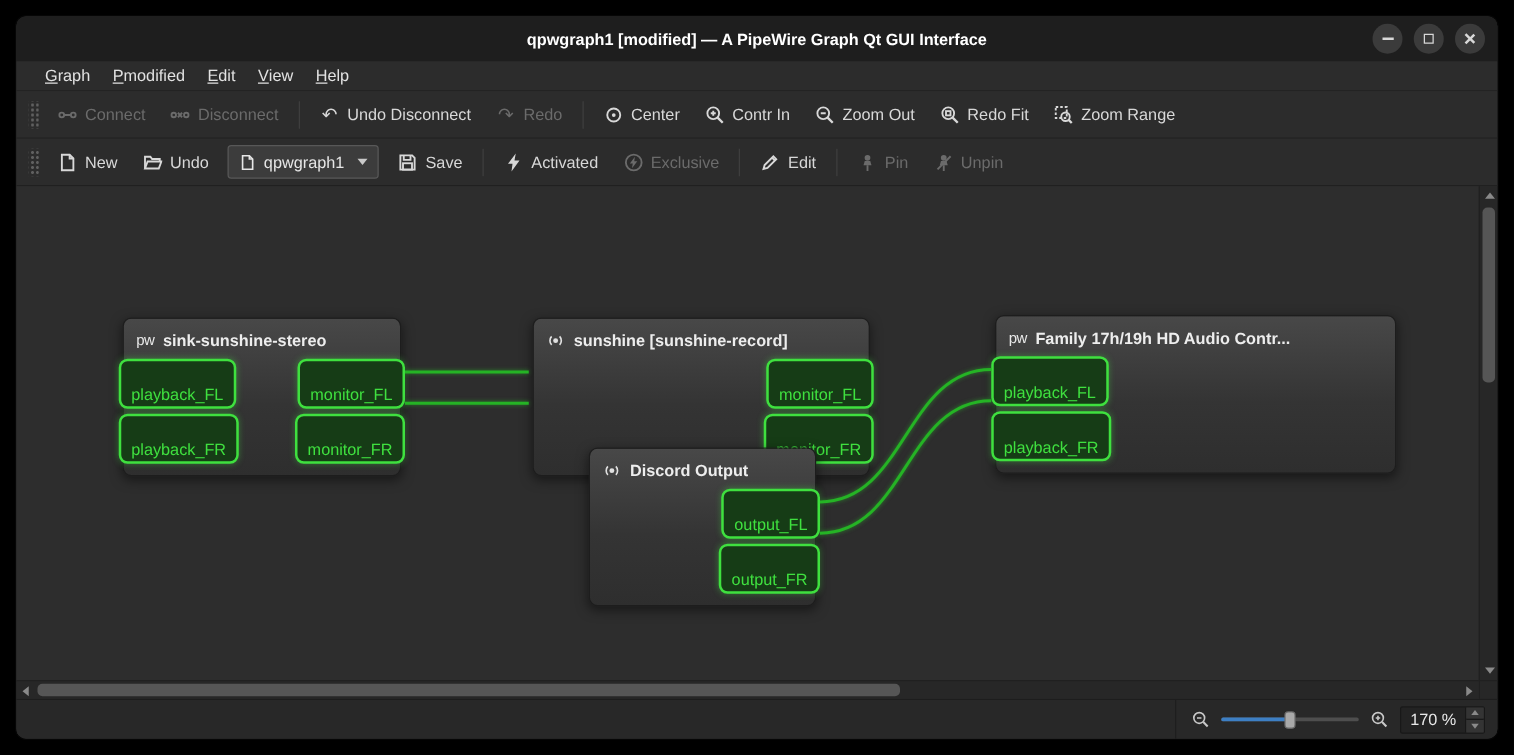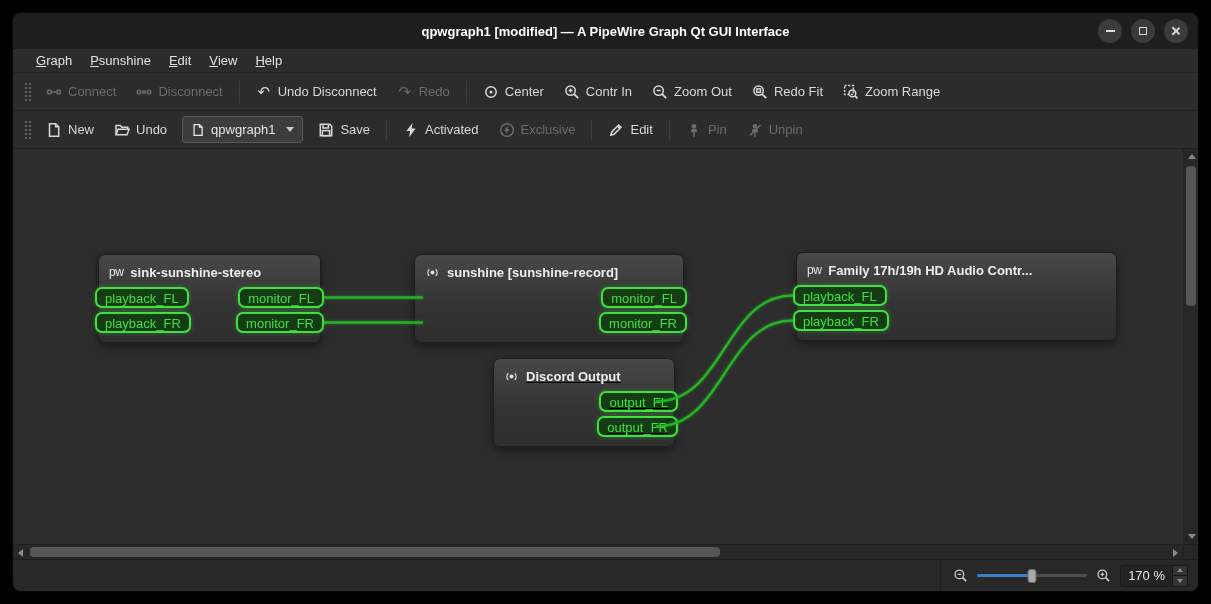--- a/index.html
+++ b/index.html
@@ -28,21 +28,21 @@
 .combo .arrow{width:0;height:0;border-left:4px solid transparent;border-right:4px solid transparent;border-top:5px solid #c9c9c9;margin-left:5px}
 .canvas-grid{flex:1;display:grid;grid-template-columns:1fr 15px;grid-template-rows:1fr 15px;min-height:0}
 #graph-canvas{position:relative;background:#2d2d2d;overflow:hidden}
 .node{position:absolute;z-index:1;border-radius:7px;background:linear-gradient(#484848,#343434 55%,#2e2e2e);border:1px solid #1d1d1d;box-shadow:0 3px 9px rgba(0,0,0,.5);padding:5px 0 9px}
 .node-header{display:flex;align-items:center;gap:7px;height:24px;padding:0 10px;margin-bottom:3px;color:#ededed;font-weight:bold;font-size:13px;white-space:nowrap;overflow:hidden}
 .pw-glyph{font-size:12px;font-weight:normal;color:#e8e8e8;letter-spacing:-0.5px}
 .node-body{display:flex;justify-content:space-between}
 .pcol{display:flex;flex-direction:column;gap:4px}
 .pcol-left{align-items:flex-start}
 .pcol-right{align-items:flex-end;margin-left:auto}
-.port{height:21px;line-height:17px;padding:1px 8px;border:2px solid var(--port-green,#3fe03f);border-radius:7px;background:var(--port-fill,#163c16);color:var(--port-green,#3fe03f);font-size:13px;box-shadow:0 0 5px rgba(70,230,70,.35);white-space:nowrap}
+.port{height:36px;line-height:17px;padding:18px 8px;border:2px solid var(--port-green,#3fe03f);border-radius:7px;background:var(--port-fill,#163c16);color:var(--port-green,#3fe03f);font-size:13px;box-shadow:0 0 5px rgba(70,230,70,.35);white-space:nowrap}
 .port-left{margin-left:-4px}
 .port-right{margin-right:-4px}
 #edges{position:absolute;inset:0;width:100%;height:100%;z-index:2;pointer-events:none}
 #edges path{stroke:var(--edge-green,#25b325);stroke-width:2.4;fill:none;filter:drop-shadow(0 0 1.5px rgba(40,200,40,.55))}
 .vscroll{background:#272727;border-left:1px solid #202020;position:relative}
 .hscroll{background:#272727;border-top:1px solid #202020;position:relative}
 .corner{background:#272727;border-left:1px solid #202020;border-top:1px solid #202020}
 .sb-arrow{position:absolute;width:15px;height:15px;display:flex;align-items:center;justify-content:center}
 .tri{width:0;height:0}
 .tri-up{border-left:4px solid transparent;border-right:4px solid transparent;border-bottom:5px solid #8a8a8a}
@@ -86,21 +86,21 @@
     </div>
   </div>
 
   <div class="menubar">
     <div class="menu-item">
         <span class="mkey">G</span>
         <span>raph</span>
       </div>
     <div class="menu-item">
         <span class="mkey">P</span>
-        <span>sunshine</span>
+        <span>modified</span>
       </div>
     <div class="menu-item">
         <span class="mkey">E</span>
         <span>dit</span>
       </div>
     <div class="menu-item">
         <span class="mkey">V</span>
         <span>iew</span>
       </div>
     <div class="menu-item">
@@ -272,21 +272,21 @@
       <div class="pcol pcol-left">
               <div class="port port-left">playback_FL</div>
               <div class="port port-left">playback_FR</div>
             </div>
       <div class="pcol pcol-right">
               <div class="port port-right">monitor_FL</div>
               <div class="port port-right">monitor_FR</div>
             </div>
     </div>
   </div>
-        <div class="node" style="left: 401px; top: 105px; width: 270px;">
+        <div class="node" style="left: 413px; top: 105px; width: 270px;">
     <div class="node-header">
 
       <svg viewBox="0 0 16 16" width="15" height="15">
         <circle cx="8" cy="8" r="2.1" fill="#e0e0e0"></circle>
         <path d="M4.6 4.4a5.2 5.2 0 0 0 0 7.2 M11.4 4.4a5.2 5.2 0 0 1 0 7.2" stroke="#e0e0e0" stroke-width="1.4" fill="none"></path>
       </svg>
       <span class="node-title">sunshine [sunshine-record]</span>
     </div>
     <div class="node-body">
       <div class="pcol pcol-right">
@@ -302,21 +302,21 @@
       <span class="node-title">Family 17h/19h HD Audio Contr...</span>
     </div>
     <div class="node-body">
       <div class="pcol pcol-left">
               <div class="port port-left">playback_FL</div>
               <div class="port port-left">playback_FR</div>
             </div>
       <div class="pcol pcol-right"></div>
     </div>
   </div>
-        <div class="node" style="left: 480px; top: 209px; width: 182px; text-decoration: underline;">
+        <div class="node" style="left: 458px; top: 209px; width: 182px;">
     <div class="node-header">
 
       <svg viewBox="0 0 16 16" width="15" height="15">
         <circle cx="8" cy="8" r="2.1" fill="#e0e0e0"></circle>
         <path d="M4.6 4.4a5.2 5.2 0 0 0 0 7.2 M11.4 4.4a5.2 5.2 0 0 1 0 7.2" stroke="#e0e0e0" stroke-width="1.4" fill="none"></path>
       </svg>
       <span class="node-title">Discord Output</span>
     </div>
     <div class="node-body">
       <div class="pcol pcol-left"></div>

